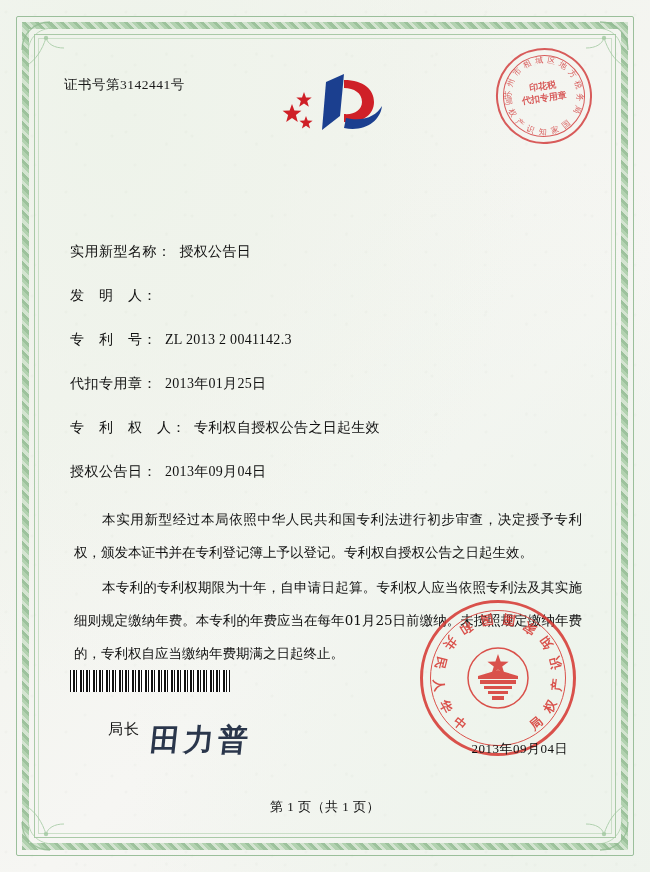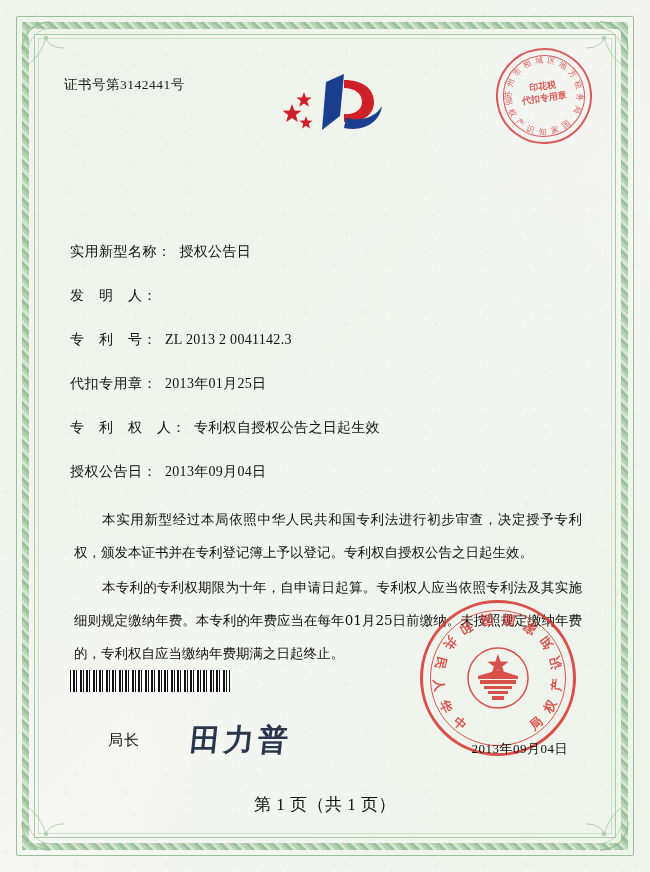--- a/index.html
+++ b/index.html
@@ -228,22 +228,20 @@
       #111 6px, #111 7px, #fff 7px, #fff 10px,
       #111 10px, #111 12px, #fff 12px, #fff 13px
     );
   }
 
   .director-row {
     position: absolute;
     left: 60px;
     top: 672px;
     display: flex;
-    align-items: center;
-    gap: 40px;
   }
   .director-label {
     font-size: 15px;
     color: #111;
     letter-spacing: 1px;
   }
   .signature {
     margin-left: 10px;
     font-family: "DejaVu Serif", serif;
     font-size: 30px;
@@ -302,21 +300,21 @@
     color: #111;
     letter-spacing: 0.5px;
   }
 
   .page-footer {
     position: absolute;
     left: 0;
     right: 0;
     bottom: 8px;
     text-align: center;
-    font-size: 17px;
+    font-size: 13px;
     color: #111;
     letter-spacing: 0.5px;
   }
 </style>
 </head>
 <body>
 
 <div class="certificate">
   <div class="paper-texture"></div>
 

